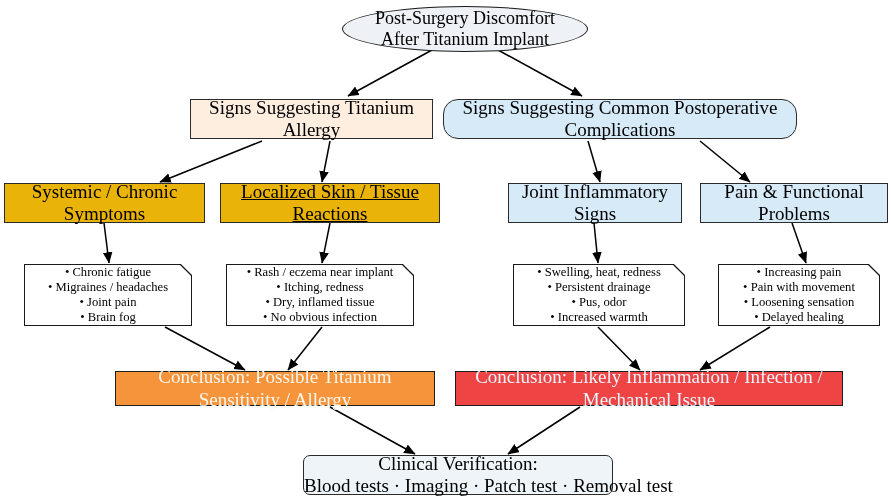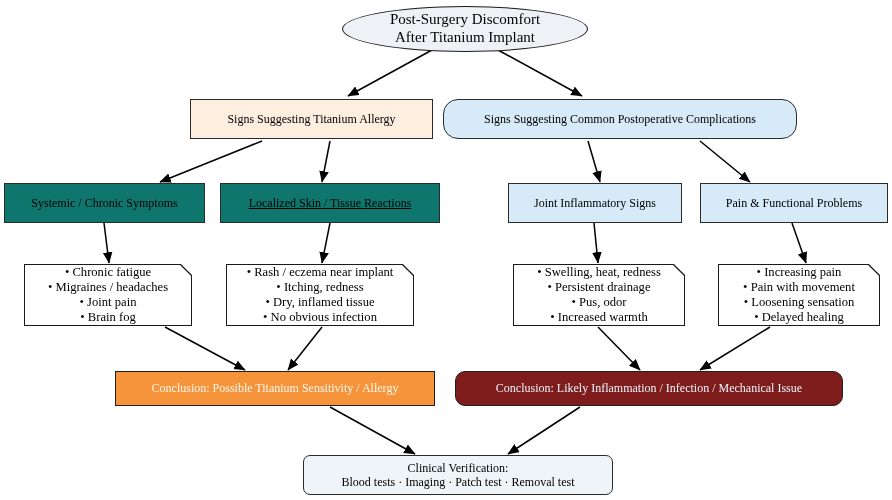--- a/index.html
+++ b/index.html
@@ -36,33 +36,33 @@
     justify-content: center;
     text-align: center;
     line-height: 1.18;
     color: #000000;
   }
   
   .ellipse {
     border: 1.4px solid #1a1a1a;
     border-radius: 50%;
     background: #eef2f7;
-    font-size: 15px;
+    font-size: 18px;
   }
   
   .rect {
     border: 1.4px solid #2b2b2b;
-    font-size: 12px;
+    font-size: 19px;
   }
   .fill-linen   { background: #fdeee0; }
-  .fill-wheat   { background: #0f766e; justify-content: center; }
+  .fill-wheat   { background: #eab308; justify-content: center; }
   .fill-lightblue { background: #d6eaf8; }
   .fill-palest  { background: #eef4f8; border-radius: 7px; }
   .fill-orange  { background: #f5943b; border-color: #1f1f1f; }
-  .fill-blue    { background: #7f1d1d; border-color: #1f1f1f; border-radius: 10px; }
+  .fill-blue    { background: #ef4444; border-color: #1f1f1f; }
   .txt-light { color: #fdf6ec; }
   .txt-lightblue { color: #eaf4fd; }
 
   
   .note {
     background: #ffffff;
     font-size: 12.6px;
     border: none;
     padding: 0;
   }

